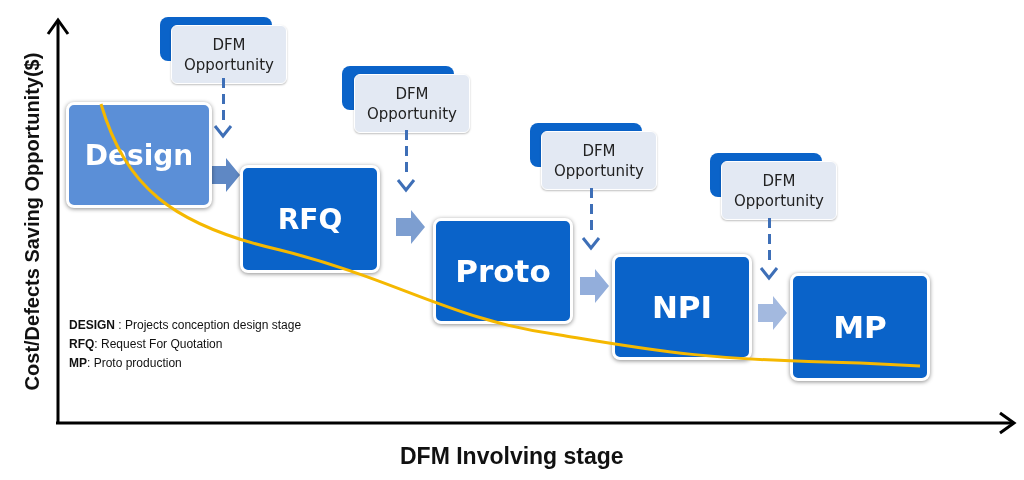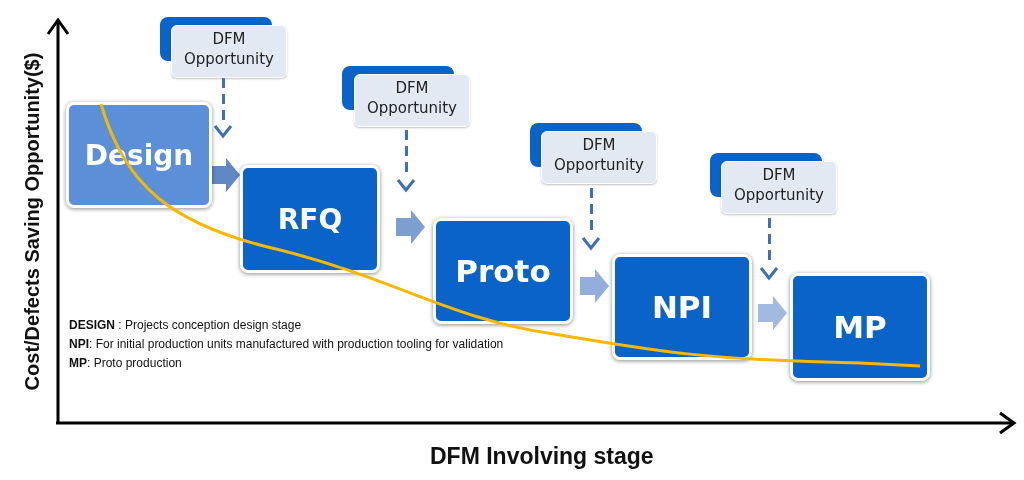--- a/index.html
+++ b/index.html
@@ -1,26 +1,26 @@
 <!DOCTYPE html>
 <html><head>
 <meta charset="utf-8">
 <style>
   html,body{margin:0;padding:0;background:#fff;}
   body{width:1024px;height:480px;position:relative;overflow:hidden;font-family:"Liberation Sans",sans-serif;}
   .abs{position:absolute;}
   .stage{position:absolute;background:#0a63c9;border-radius:8px;border:3px solid #fff;box-shadow:0 1px 4px rgba(0,0,0,.45);color:#fff;font-family:"DejaVu Sans",sans-serif;font-weight:bold;display:flex;align-items:center;justify-content:center;font-size:28px;}
   .stage.design{background:#5b8fd7;}
   .callout-back{position:absolute;background:#0a63c9;border-radius:8px;}
-  .callout{position:absolute;background:#e3e9f3;border-radius:6px;border:1px solid #fff;box-shadow:0 1px 2px rgba(0,0,0,.25);color:#222;font-family:"DejaVu Sans",sans-serif;font-size:15px;text-align:center;line-height:20px;padding-top:3px;}
+  .callout{position:absolute;background:#e3e9f3;border-radius:6px;border:1px solid #fff;box-shadow:0 1px 2px rgba(0,0,0,.25);color:#222;font-family:"DejaVu Sans",sans-serif;font-size:15px;text-align:center;line-height:20px;padding-top:9px;}
   .dash{position:absolute;width:3px;background:#3e6fb7;}
   .legend{position:absolute;left:69px;top:316px;font-family:Liberation Sans, sans-serif;font-size:12px;color:#111;line-height:19px;}
   .legend b{font-weight:bold;}
   .ylabel{position:absolute;left:-178px;top:210px;width:420px;transform:rotate(-90deg);text-align:center;font-weight:bold;font-size:20px;color:#111;}
-  .xlabel{position:absolute;left:430px;top:443px;font-weight:bold;font-size:23px;color:#111;}
+  .xlabel{position:absolute;left:400px;top:443px;font-weight:bold;font-size:23px;color:#111;}
 </style>
 </head>
 <body>
 
 <svg class="abs" style="left:0;top:0" width="1024" height="480">
   <line x1="58" y1="422" x2="58" y2="22" stroke="#000" stroke-width="3"></line>
   <polyline points="48,34 58,20 68,34" fill="none" stroke="#000" stroke-width="3"></polyline>
   <line x1="56" y1="423" x2="1012" y2="423" stroke="#000" stroke-width="3"></line>
   <polyline points="1000,413 1014,423 1000,433" fill="none" stroke="#000" stroke-width="3"></polyline>
 </svg>
@@ -91,15 +91,15 @@
 <div class="stage" style="left:790px;top:273px;width:134px;height:102px;font-size:31px;">
   <span>MP</span>
 </div>
 
 <svg class="abs" style="left:0;top:0" width="1024" height="480">
   <path d="M101,104 C125,185 170,225 280,250 C400,280 450,320 560,335 C650,350 700,360 860,363 L920,366" fill="none" stroke="#f5b800" stroke-width="3"></path>
 </svg>
 
 <div class="legend">
   <div><b>DESIGN</b><span> : </span><span>Projects conception design stage</span></div>
-  <div><b>NPI</b><span>: </span><span>For initial production units manufactured with production tooling for validation</span></div>
+  <div><b>RFQ</b><span>: </span><span>Request For Quotation</span></div>
   <div><b>MP</b><span>: </span><span>Proto production</span></div>
 </div>
 
 </body></html>

